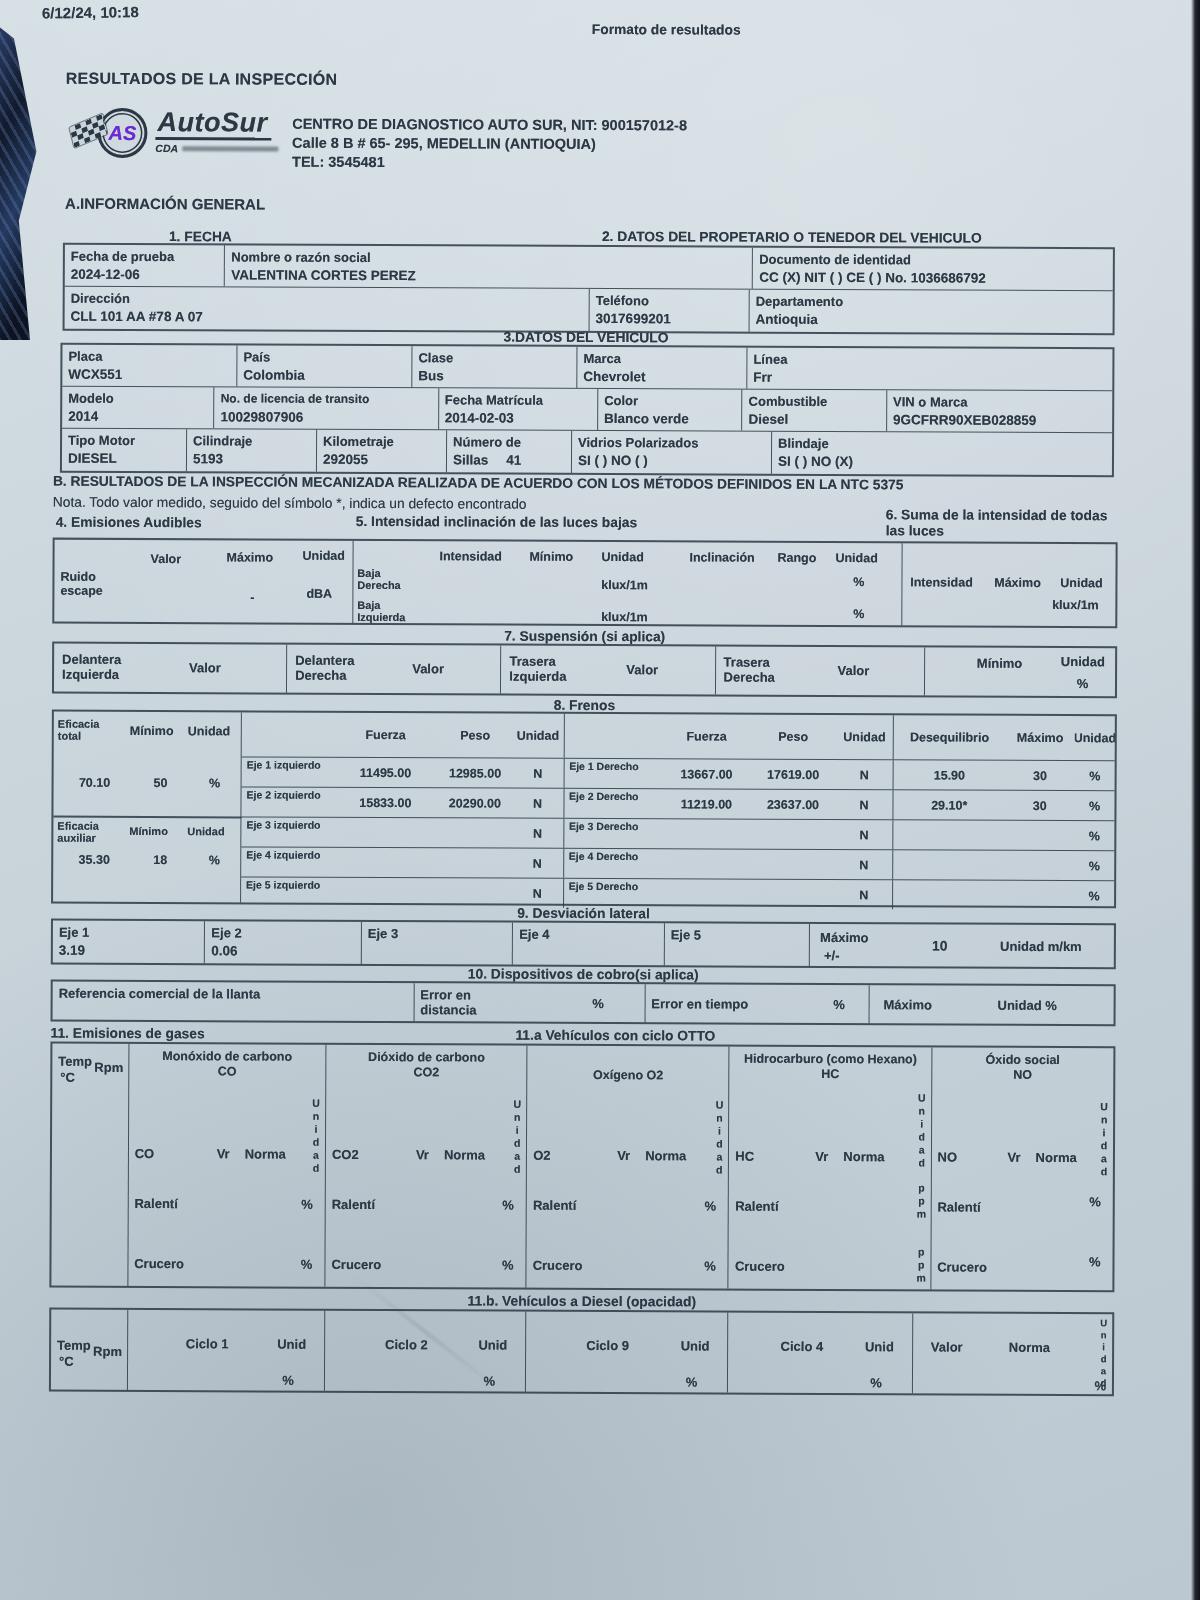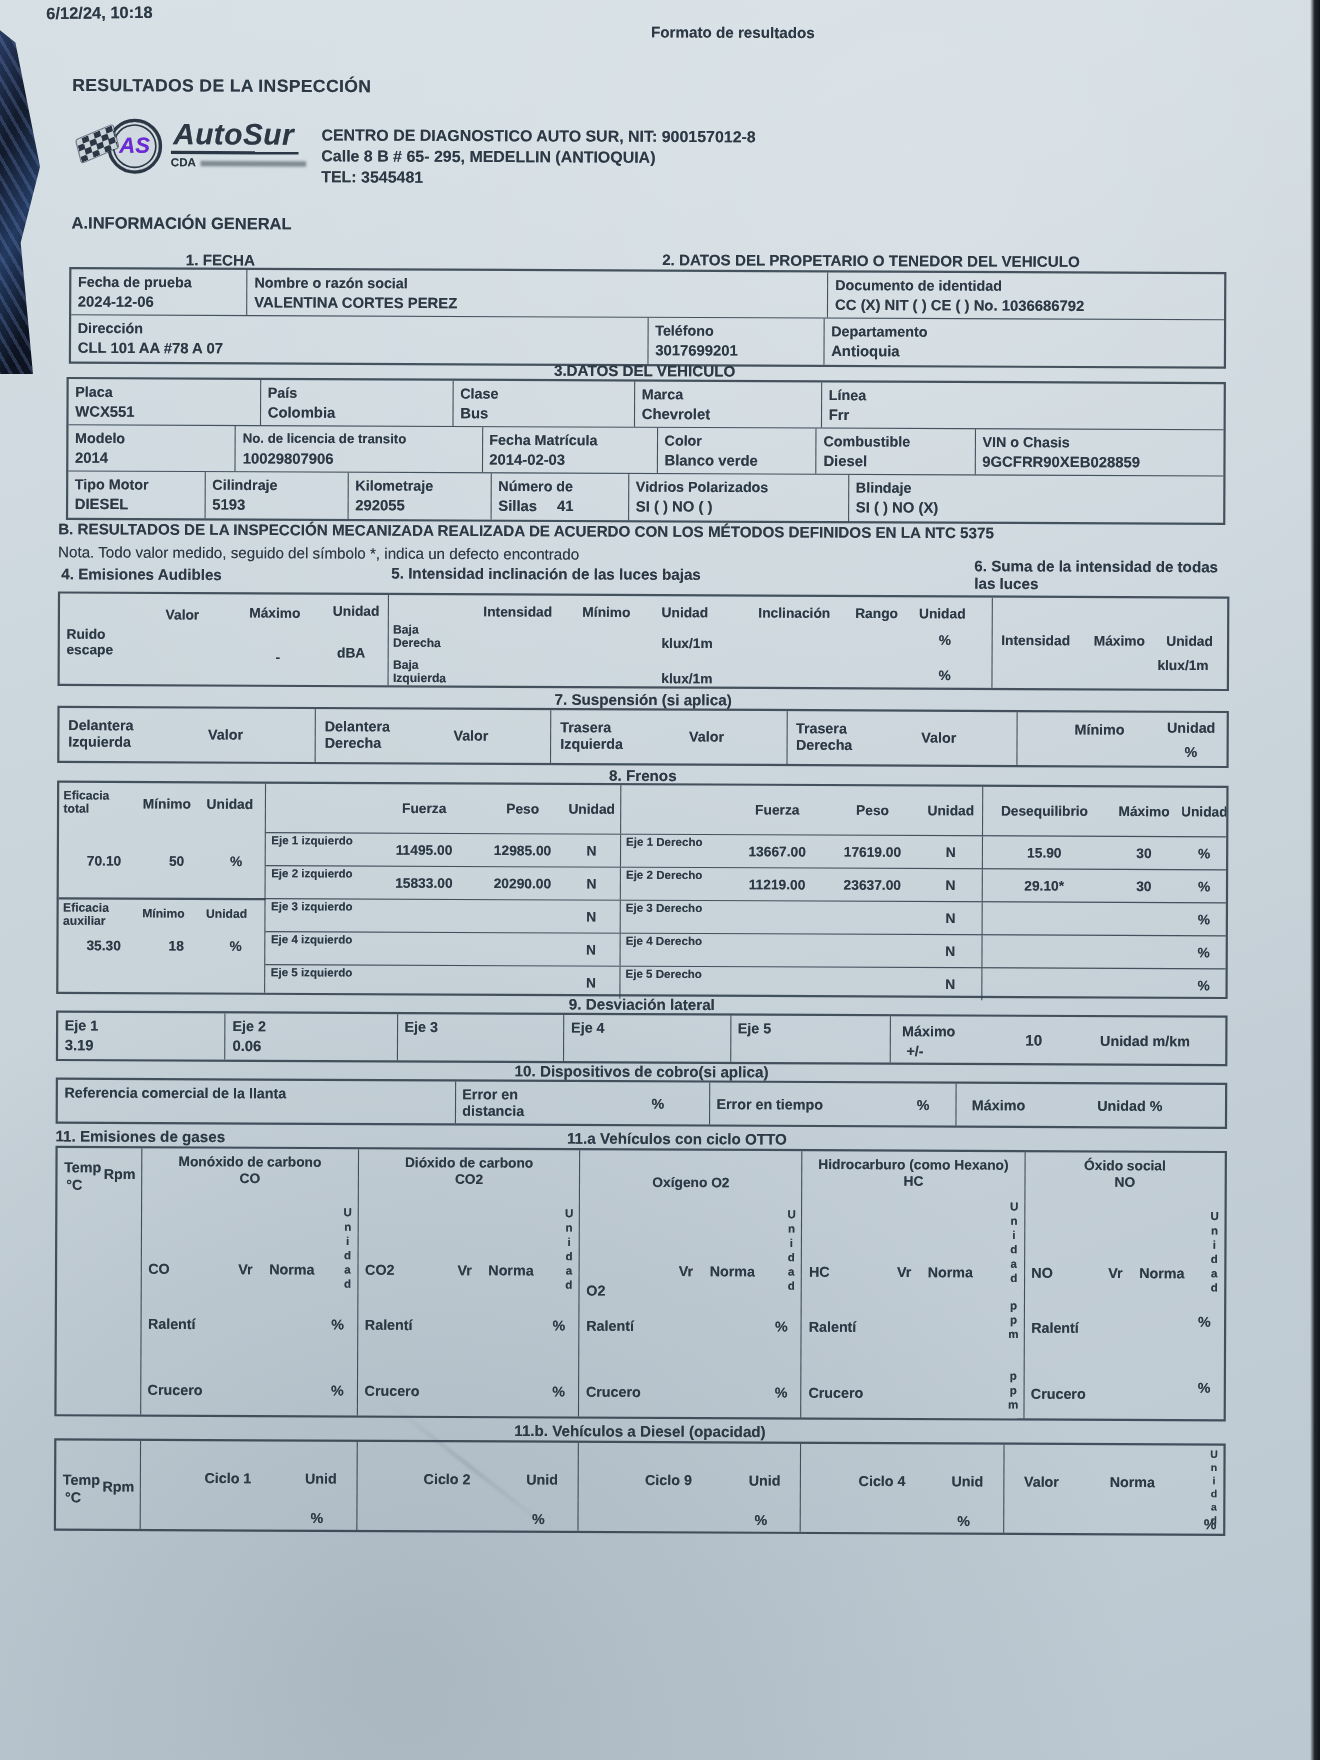--- a/index.html
+++ b/index.html
@@ -42,21 +42,21 @@
   .val{display:block;font-size:13.5px;line-height:19px}
   .h42{height:42px}
   
   .logo-row{display:flex;align-items:flex-start}
   .flag{width:34px;height:22px;margin-top:12px;background:repeating-conic-gradient(#2b3744 0% 25%,#c9d4da 25% 50%) 0 0/11px 11px;transform:skewY(-10deg) rotate(-14deg);border-radius:2px;box-shadow:0 0 0 1px rgba(43,55,68,.6)}
   .badge{width:50px;height:50px;border-radius:50%;border:3px solid #2b3744;margin-left:-8px;display:flex;align-items:center;justify-content:center;background:#cfd9df;box-shadow:inset 0 0 0 2px #cfd9df, inset 0 0 0 3.5px #2b3744}
   .badge span{font-style:italic;font-size:20px;font-weight:700;color:#6d28d9}
   .brand{margin-left:8px}
   .brand-name{font-style:italic;font-size:27px;line-height:28px;letter-spacing:.5px;border-bottom:3px solid #2b3744;padding:0 4px 1px 2px;display:inline-block}
   .brand-sub{display:flex;align-items:center;margin-top:2px}
-  .brand-sub b{font-size:10.5px;}
+  .brand-sub b{font-size:10.5px;font-style:italic}
   .smudge{display:inline-block;width:96px;height:5px;margin-left:4px;background:rgba(44,55,68,.5);filter:blur(1px)}
   .company{margin-left:14px;margin-top:6px}
   .company div{font-size:14.5px;line-height:19px;font-weight:600}
   
   .strip{position:absolute;left:55px;top:540px;width:1065px;height:86px;border:2px solid var(--line);display:flex}
   .strip>div{position:relative;border-right:1.6px solid var(--line);height:100%}
   .strip>div:last-child{border-right:none}
   
   .sus{position:absolute;left:55px;top:644px;width:1065px;height:52px;border:2px solid var(--line);display:flex}
   .sus>div{position:relative;border-right:1.6px solid var(--line)}
@@ -201,21 +201,21 @@
           </div>
         <div class="cell" style="width:145px">
             <span class="lbl">Color</span>
             <span class="val">Blanco verde</span>
           </div>
         <div class="cell" style="width:145px">
             <span class="lbl">Combustible</span>
             <span class="val">Diesel</span>
           </div>
         <div class="cell" style="width:226px">
-            <span class="lbl">VIN o Chasis</span>
+            <span class="lbl">VIN o Marca</span>
             <span class="val">9GCFRR90XEB028859</span>
           </div>
       </div>
       <div class="row h42">
         <div class="cell" style="width:125px">
             <span class="lbl">Tipo Motor</span>
             <span class="val">DIESEL</span>
           </div>
         <div class="cell" style="width:130px">
             <span class="lbl">Cilindraje</span>
@@ -480,21 +480,21 @@
         <span class="abs t13" style="left:90px;top:102px">Vr</span>
         <span class="abs t13" style="left:118px;top:102px">Norma</span>
         <span class="abs vstack" style="right:4px;top:52px">Unidad</span>
         <span class="abs t13" style="left:6px;top:152px">Ralentí</span>
         <span class="abs t13" style="right:12px;top:152px">%</span>
         <span class="abs t13" style="left:6px;top:212px">Crucero</span>
         <span class="abs t13" style="right:12px;top:212px">%</span>
       </div>
       <div style="width:203px">
         <div class="gcol-title" style="top:22px"><span>Oxígeno O2</span></div>
-        <span class="abs t13" style="left:6px;top:120px">O2</span>
+        <span class="abs t13" style="left:6px;top:102px">O2</span>
         <span class="abs t13" style="left:90px;top:102px">Vr</span>
         <span class="abs t13" style="left:118px;top:102px">Norma</span>
         <span class="abs vstack" style="right:4px;top:52px">Unidad</span>
         <span class="abs t13" style="left:6px;top:152px">Ralentí</span>
         <span class="abs t13" style="right:12px;top:152px">%</span>
         <span class="abs t13" style="left:6px;top:212px">Crucero</span>
         <span class="abs t13" style="right:12px;top:212px">%</span>
       </div>
       <div style="width:203px">
         <div class="gcol-title"><span>Hidrocarburo (como Hexano)</span><br><span>HC</span></div>

